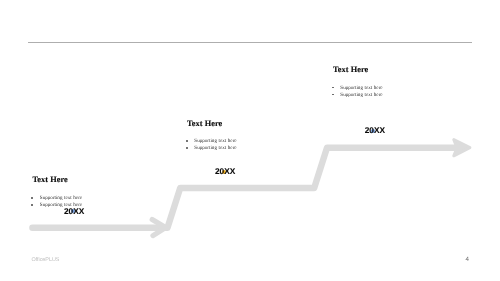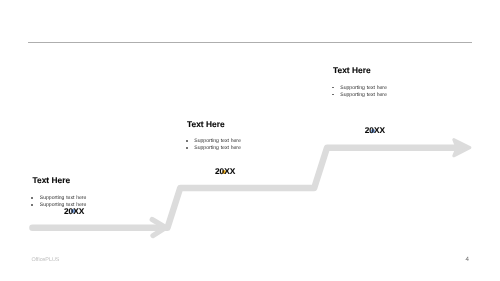--- a/index.html
+++ b/index.html
@@ -6,21 +6,21 @@
   html,body{margin:0;padding:0;}
   body{width:500px;height:281px;background:#ffffff;
        font-family:"Liberation Sans",sans-serif;overflow:hidden;
        -webkit-font-smoothing:antialiased;text-rendering:geometricPrecision;}
   .slide{position:relative;width:500px;height:281px;background:#fff;overflow:hidden;}
 
   .divider{position:absolute;left:27.6px;top:42px;width:444.4px;height:1px;background:#aeaeae;}
 
   svg.diagram{position:absolute;left:0;top:0;width:500px;height:281px;}
 
-  .block{position:absolute;width:82px;}
+  .block{position:absolute;width:82px;font-family:Liberation Serif, serif;}
   .block .title{margin:0;font-size:8.3px;font-weight:bold;color:#0a0a0a;letter-spacing:0.05px;line-height:1.08;-webkit-text-stroke:0.12px #0a0a0a;}
   .bullets{margin:9.45px 0 0 0;padding:0;list-style:none;}
   .bullets li{position:relative;font-size:5.1px;color:#2e2e2e;line-height:7px;
               padding-left:7.3px;word-spacing:0.35px;white-space:nowrap;}
   .bullets li .dot{position:absolute;left:-1.05px;top:2.2px;width:1.6px;height:1.6px;border-radius:50%;background:#595959;}
 
   .marker{position:absolute;width:1.6px;height:1.6px;border-radius:50%;
           border:2.2px solid #7099d8;background:#fff;box-sizing:border-box;
           display:flex;align-items:center;justify-content:center;
           font-size:8.3px;font-weight:bold;color:#0a0a0a;letter-spacing:0;line-height:1;-webkit-text-stroke:0.1px #0a0a0a;}

